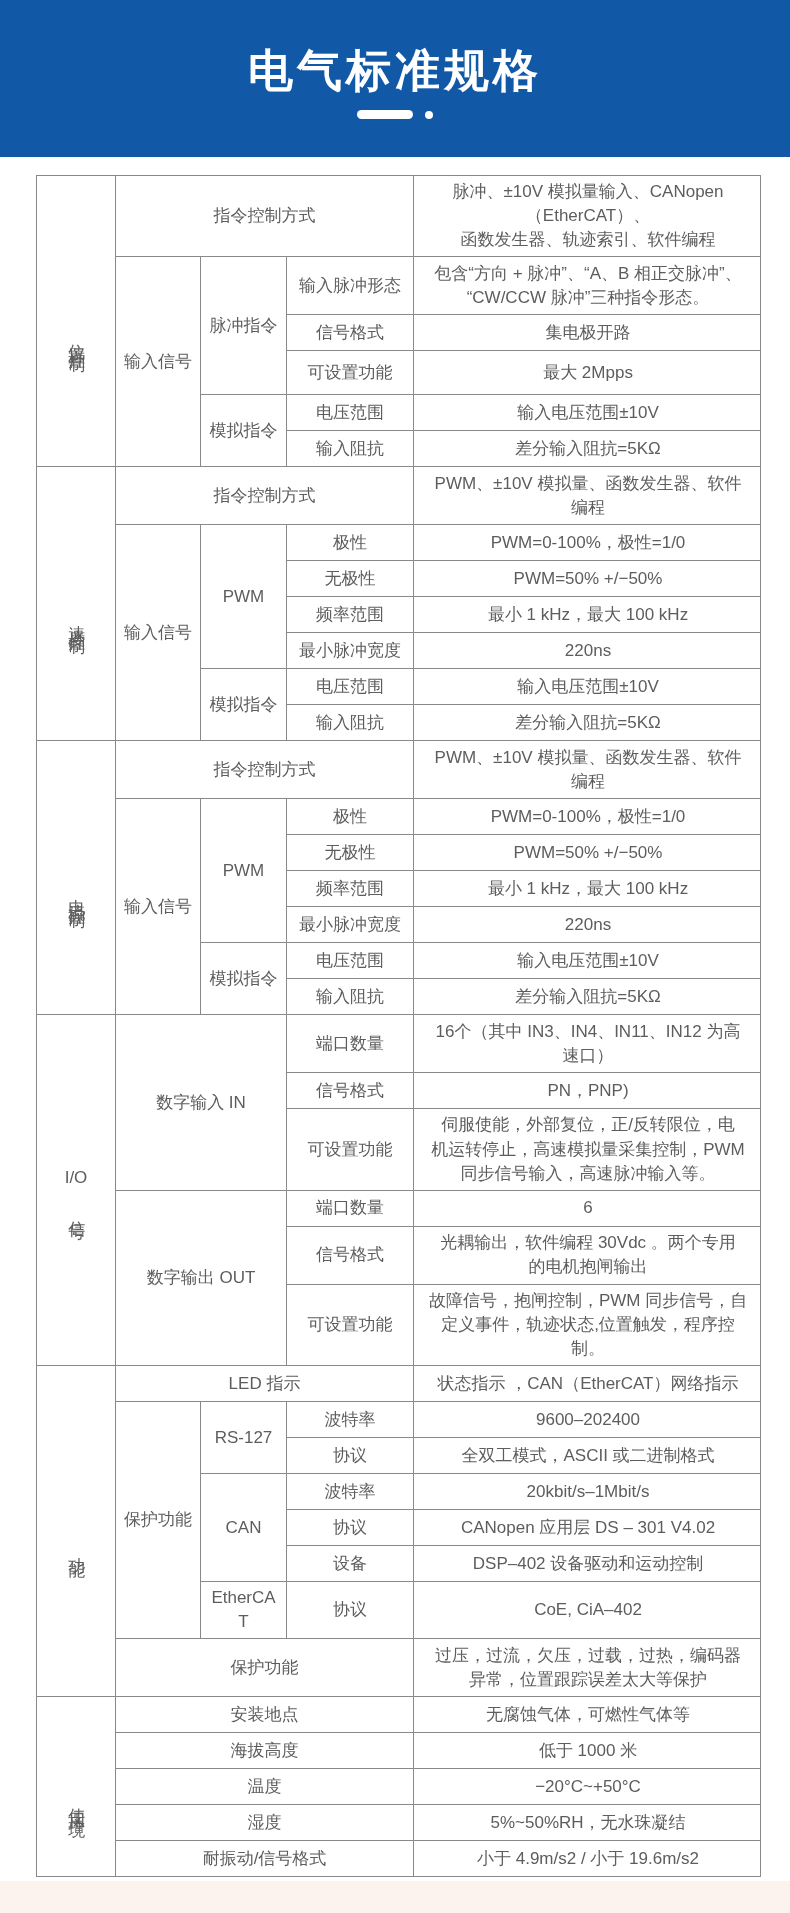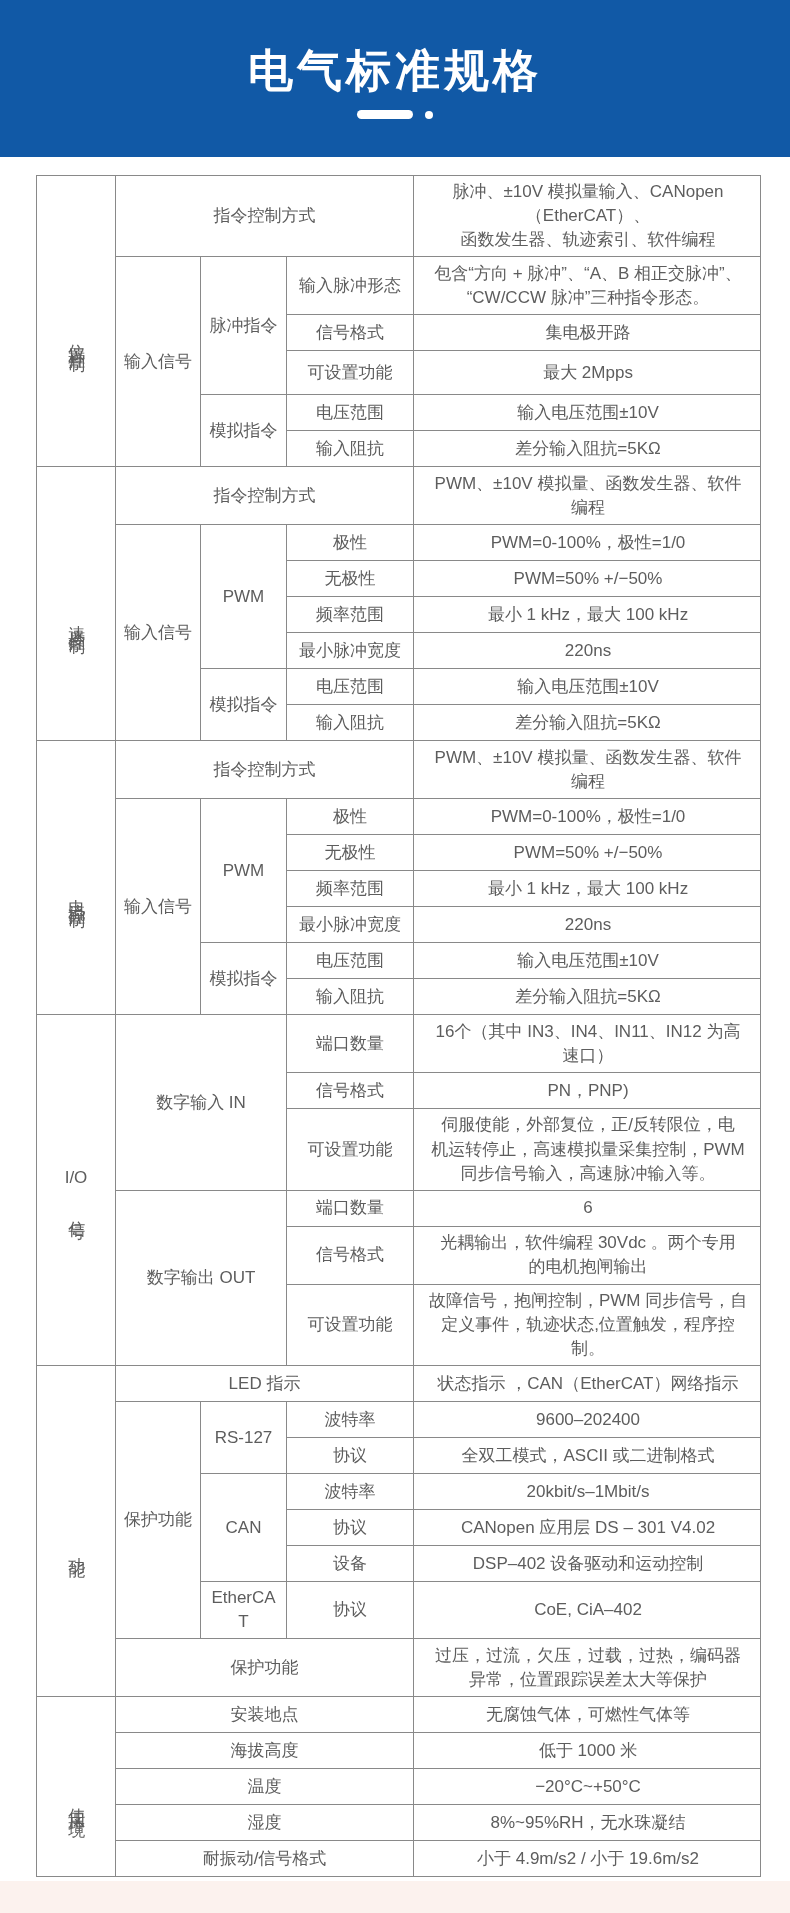--- a/index.html
+++ b/index.html
@@ -307,21 +307,21 @@
       <tr class="r1">
         <td class="lab" colspan="3">海拔高度</td>
         <td class="val">低于 1000 米</td>
       </tr>
       <tr class="r1">
         <td class="lab" colspan="3">温度</td>
         <td class="val">−20°C~+50°C</td>
       </tr>
       <tr class="r1">
         <td class="lab" colspan="3">湿度</td>
-        <td class="val">8%~95%RH，无水珠凝结</td>
+        <td class="val">5%~50%RH，无水珠凝结</td>
       </tr>
       <tr class="r1">
         <td class="lab" colspan="3">耐振动/信号格式</td>
         <td class="val">小于 4.9m/s2 / 小于 19.6m/s2</td>
       </tr>
 
     </tbody>
       </table>
   </div>
 

